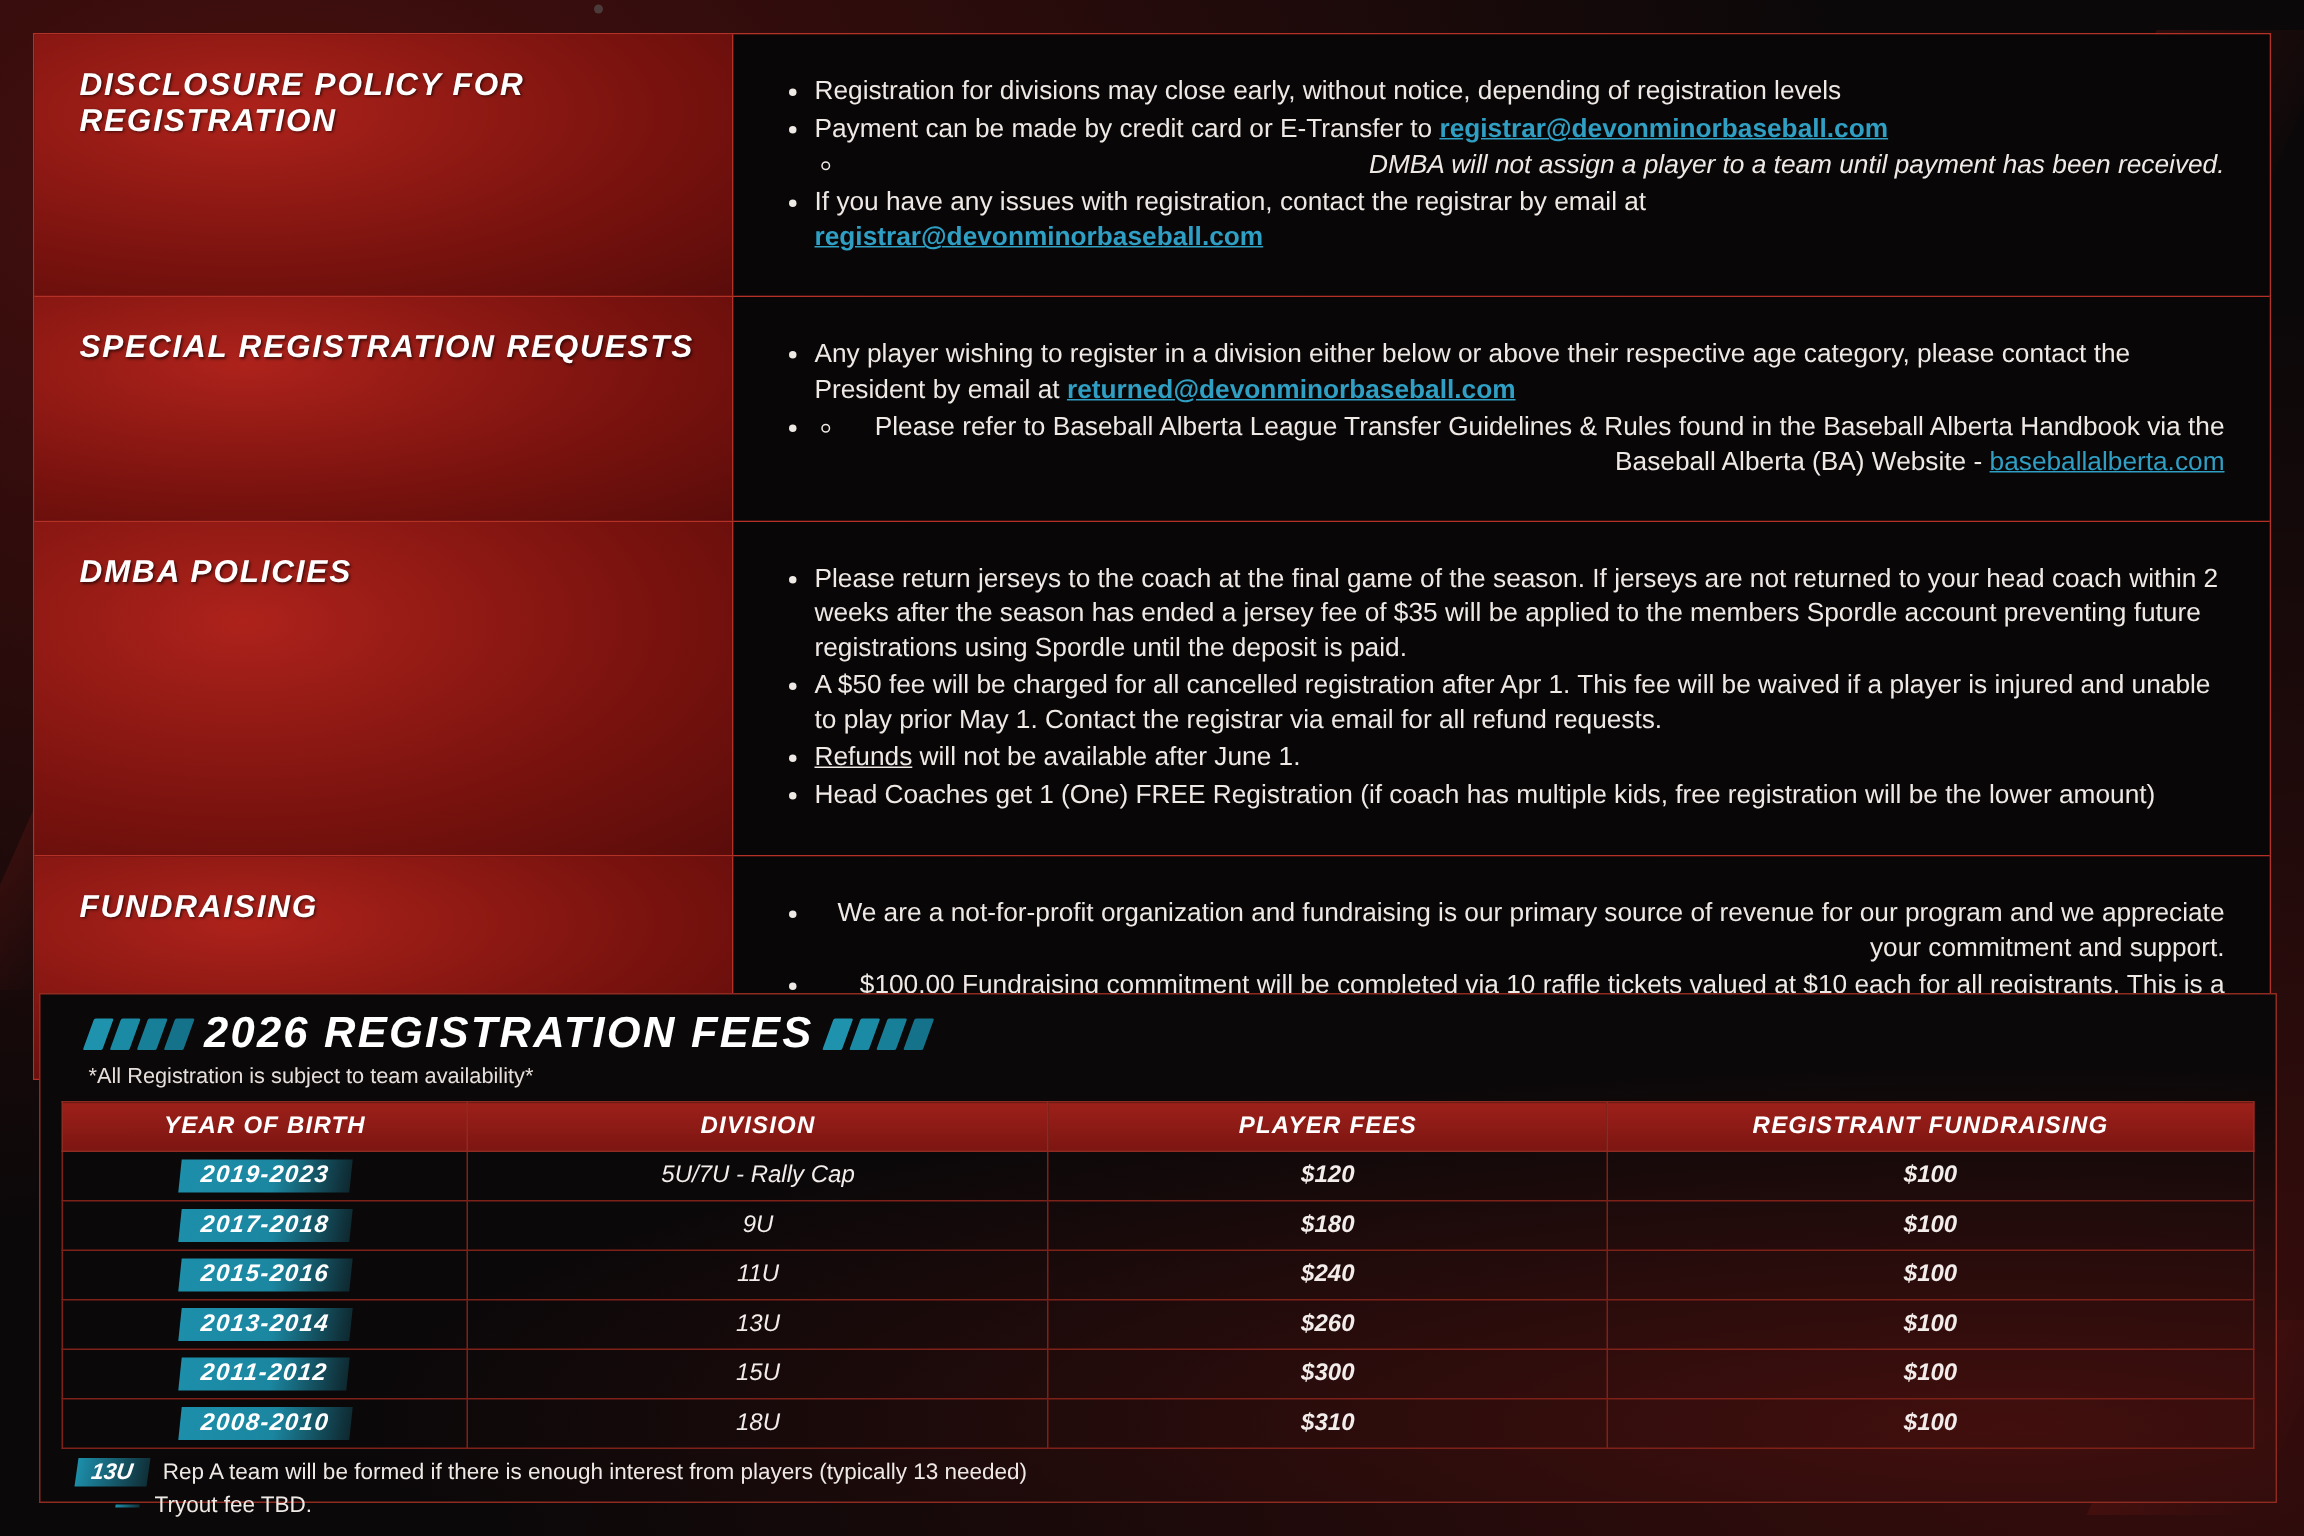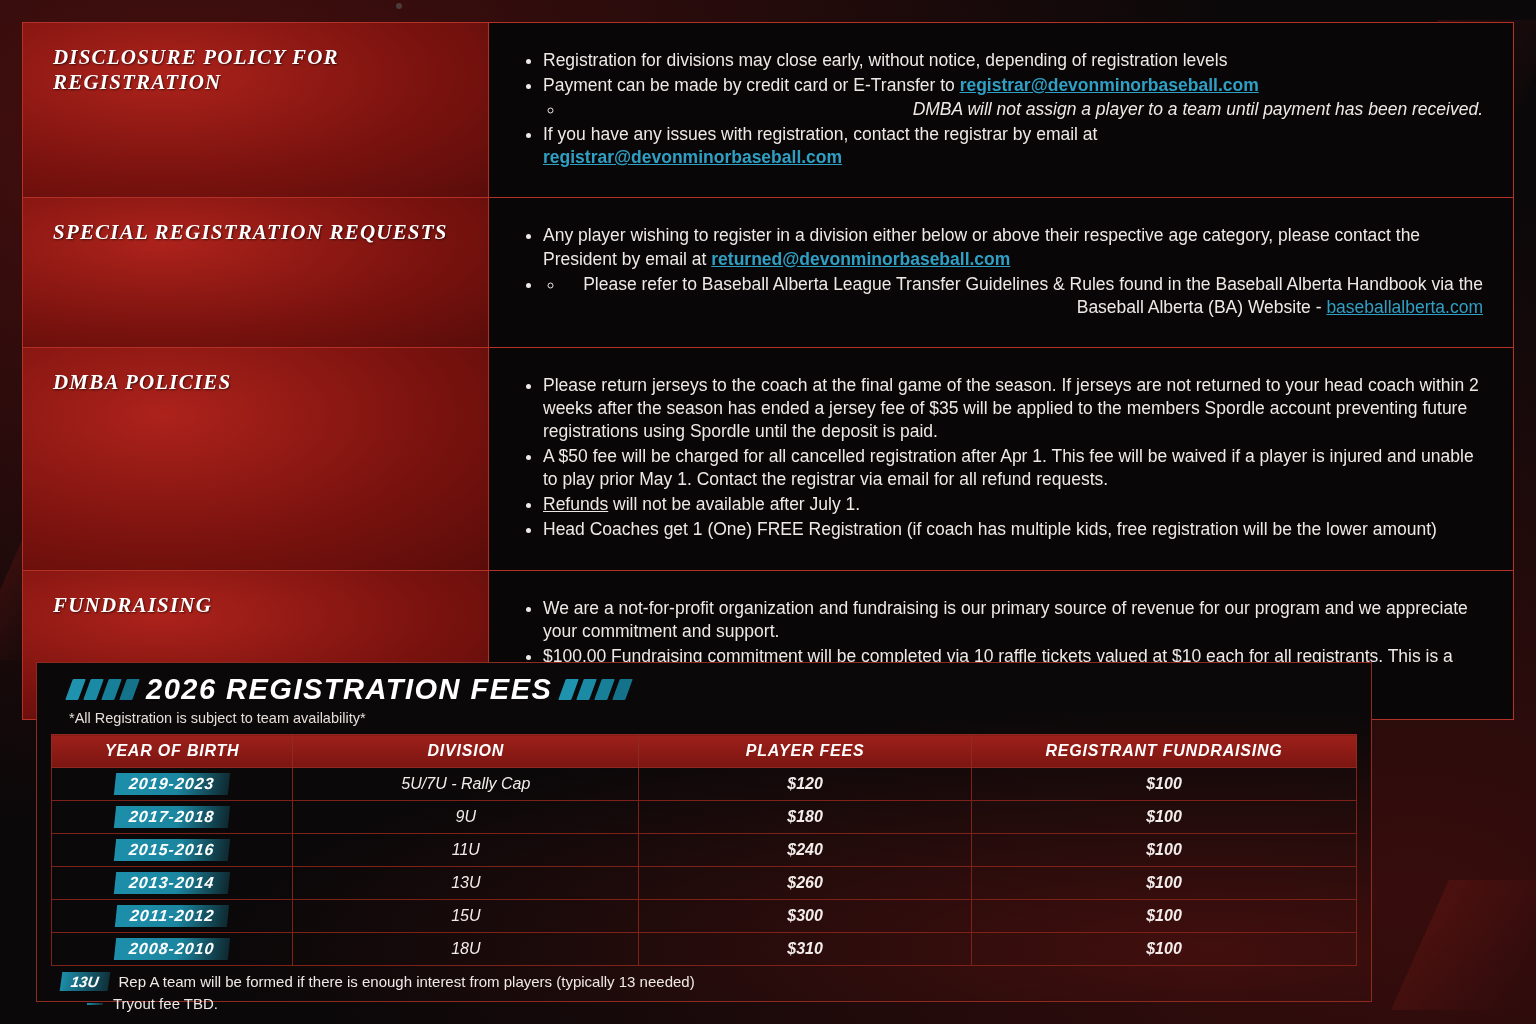--- a/index.html
+++ b/index.html
@@ -31,30 +31,30 @@
     position: absolute;
     left: 22px; top: 22px;
     width: 1492px;
     border: 1px solid #b33127;
     display: flex; flex-direction: column;
   }
   .policy-row {
     display: flex;
     border-bottom: 1px solid #b33127;
   }
-  .policy-row:last-child { border-bottom: none; }
+  .policy-row:last-child { border-bottom: none; text-align: right; }
   .policy-head {
     width: 466px;
     flex: 0 0 466px;
     border-right: 1px solid #b33127;
     background:
       radial-gradient(ellipse at 30% 30%, rgba(175,35,28,0.95) 0%, rgba(120,18,14,0.95) 60%, rgba(88,12,10,0.97) 100%),
       #8d1410;
     padding: 22px 0 22px 30px;
-    display: flex; align-items: flex-start; font-family: Liberation Serif, serif;
+    display: flex; align-items: flex-start;
   }
   .policy-head-title {
     color: #ffffff;
     font-style: italic;
     font-weight: bold;
     font-size: 21px;
     letter-spacing: 1.2px;
     text-transform: uppercase;
     text-shadow: 1px 1px 2px rgba(0,0,0,0.6);
   }
@@ -88,22 +88,22 @@
   .link {
     color: #2f9fc4;
     font-weight: bold;
   }
   .link-plain { color: #2f9fc4; }
   .uline { text-decoration: underline; }
 
   
   .fees-panel {
     position: absolute;
-    left: 36px; top: 662px;
-    width: 1336px; height: 340px;
+    left: 26px; top: 662px;
+    width: 1492px; height: 340px;
     border: 1px solid #8f2a21;
     background:
       radial-gradient(ellipse at 88% 85%, rgba(120,22,18,0.5) 0%, rgba(9,7,8,0) 60%),
       #0a0809;
     padding: 10px 14px 8px 14px;
   }
   .fees-title-row {
     display: flex; align-items: center; gap: 10px;
     padding-left: 18px;
   }
@@ -248,21 +248,21 @@
     </div>
 
     <div class="policy-row">
       <div class="policy-head">
         <span class="policy-head-title">DMBA Policies</span>
       </div>
       <div class="policy-body">
         <ul class="bullets">
           <li><span>Please return jerseys to the coach at the final game of the season. If jerseys are not returned to your head coach within 2 weeks after the season has ended a jersey fee of $35 will be applied to the members Spordle account preventing future registrations using Spordle until the deposit is paid.</span></li>
           <li><span>A $50 fee will be charged for all cancelled registration after Apr 1. This fee will be waived if a player is injured and unable to play prior May 1. Contact the registrar via email for all refund requests.</span></li>
-          <li><span class="uline">Refunds</span><span> will not be available after July 1.</span></li>
+          <li><span class="uline">Refunds</span><span> will not be available after June 1.</span></li>
           <li><span>Head Coaches get 1 (One) FREE Registration (if coach has multiple kids, free registration will be the lower amount)</span></li>
         </ul>
       </div>
     </div>
 
     <div class="policy-row">
       <div class="policy-head">
         <span class="policy-head-title">Fundraising</span>
       </div>
       <div class="policy-body">

